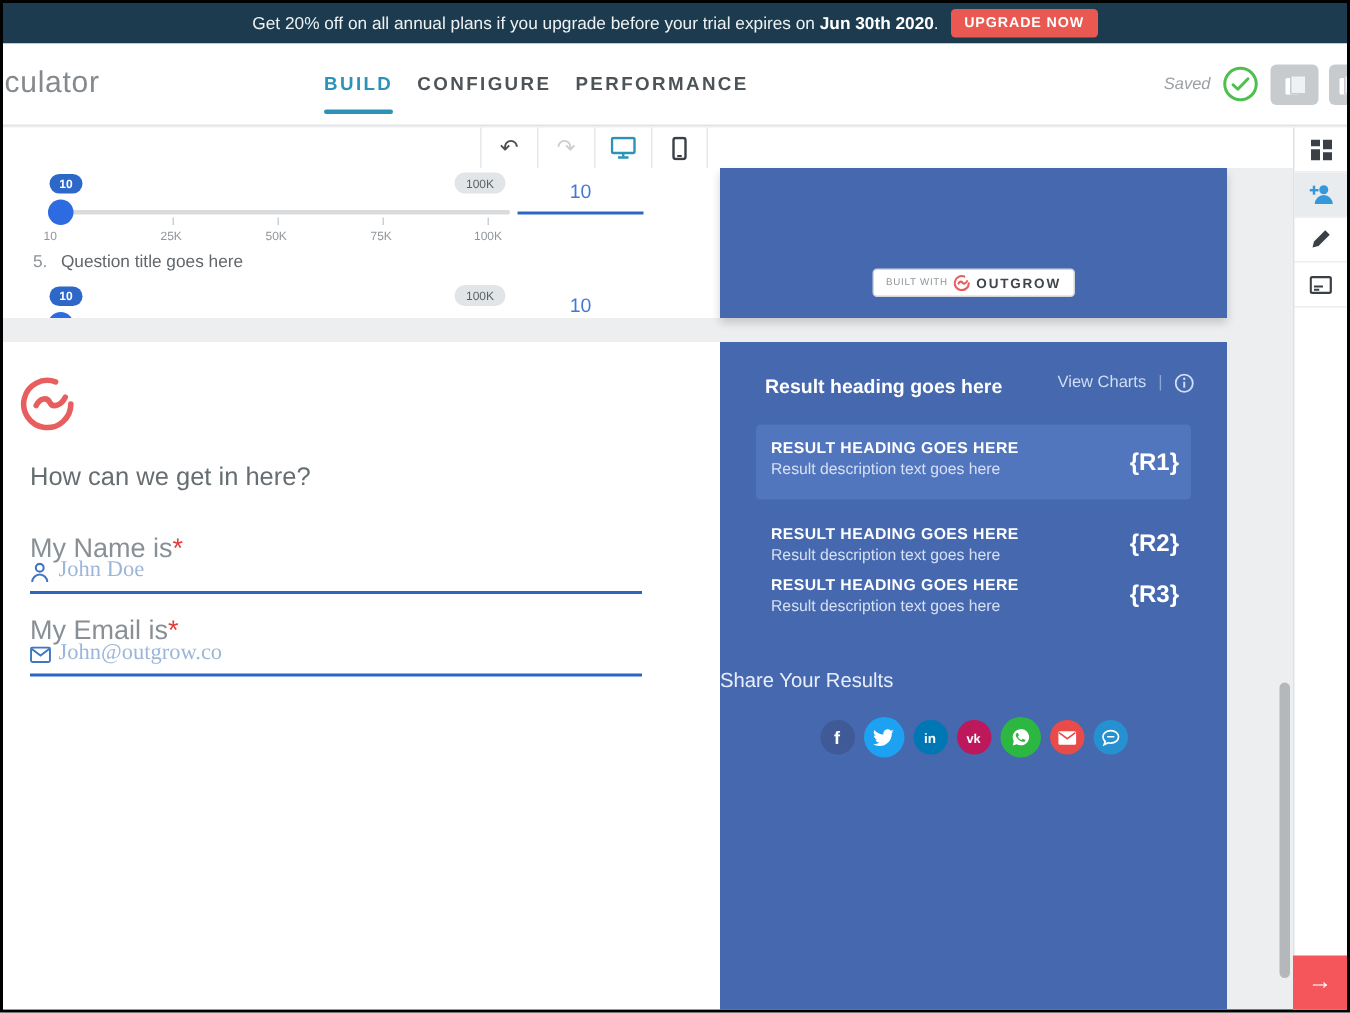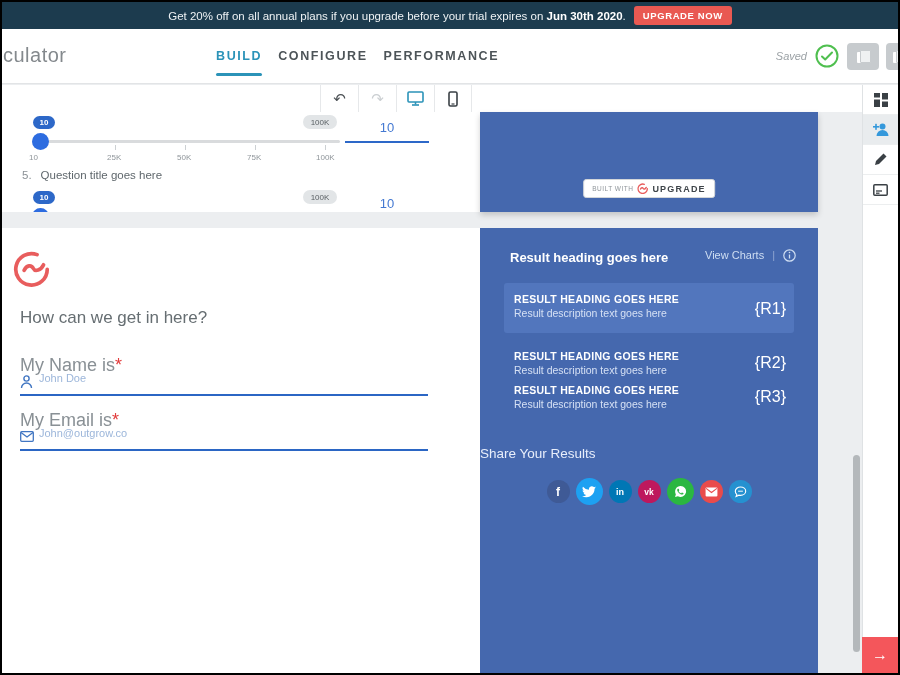--- a/index.html
+++ b/index.html
@@ -82,38 +82,38 @@
            display:flex; align-items:center; gap:4px; padding:3px 8px; cursor:pointer; }
   .badge-pre { font-size:6.5px; color:#8f959a; letter-spacing:.5px; }
   .badge-brand { font-size:9px; font-weight:bold; color:#3f454a; letter-spacing:1.2px; }
 
   
   .main-left { left:0; top:226px; width:478px; height:445px; background:#fff; }
   .form-heading { position:absolute; left:18px; top:80px; font-size:17px; color:#666e72; }
   .fld-label { position:absolute; font-size:18px; color:#899095; }
   .req { color:#e23b3b; }
   .fld-input { position:absolute; border:0; outline:0; background:transparent;
-               font-size:11px; color:#4a6fae; width:220px;
-               font-family:Liberation Sans, sans-serif; }
+               font-size:15px; color:#4a6fae; width:220px;
+               font-family:Liberation Serif, serif; }
   .fld-input::placeholder { color:#9cb6da; opacity:1; }
   .fld-line { position:absolute; left:18px; width:408px; height:2px; background:#2b66c4; }
   .fld-ic { position:absolute; left:18px; }
 
   
   .main-right { left:478px; top:226px; width:338px; height:445px; background:#4568ae; }
   .res-heading { position:absolute; left:30px; top:22px; font-size:13px; font-weight:bold; color:#fff; }
   .view-charts-wrap { position:absolute; right:22px; top:21px; display:flex;
                       align-items:flex-start; gap:8px; }
   .view-charts { font-size:11px; color:#cfdef2; cursor:pointer; }
   .vc-div { color:#8fa6d0; font-size:11px; }
   .res-card { position:absolute; left:24px; top:55px; width:290px; height:50px;
               background:#5276bd; border-radius:3px; }
   .res-item-h { font-size:10.5px; font-weight:bold; color:#fff; letter-spacing:.3px; }
   .res-item-d { font-size:10.5px; color:#d5e0f4; margin-top:2px; }
-  .res-token { position:absolute; right:32px; font-size:16px; font-weight:normal; color:#fff; }
+  .res-token { position:absolute; right:32px; font-size:16px; font-weight:bold; color:#fff; }
   .res-row { position:absolute; left:34px; }
   .share-title { position:absolute; left:0; width:100%; top:218px; 
                  font-size:13.5px; color:#e8eefb; }
   .social-row { position:absolute; left:0; width:100%; top:250px; display:flex;
                 justify-content:center; align-items:center; gap:6px; }
   .soc { width:23px; height:23px; border-radius:50%; display:flex; align-items:center;
          justify-content:center; color:#fff; font-weight:bold; cursor:pointer; }
   .soc.big { width:27px; height:27px; }
 
   
@@ -235,21 +235,21 @@
     <div class="knob" style="left:30px; top:96px;"></div>
   </div>
 
   <div class="abs prev-right">
     <div class="badge">
       <span class="badge-pre">BUILT WITH</span>
       <svg width="11" height="11" viewBox="0 0 40 40">
           <path d="M26 5 A 17 17 0 1 0 37 21" fill="none" stroke="#e85d5d" stroke-width="5" stroke-linecap="round"></path>
           <path d="M12 22 C 15 16, 20 16, 22 20 C 24 24, 30 22, 33 16" fill="none" stroke="#e85d5d" stroke-width="5" stroke-linecap="round"></path>
         </svg>
-      <span class="badge-brand">UPGRADE</span>
+      <span class="badge-brand">OUTGROW</span>
     </div>
   </div>
 
   <div class="abs main-left">
     <svg style="position:absolute; left:11px; top:22px;" width="37" height="37" viewBox="0 0 40 40">
       <path d="M26 5 A 17 17 0 1 0 37 21" fill="none" stroke="#e85d5d" stroke-width="4" stroke-linecap="round"></path>
       <path d="M12 22 C 15 16, 20 16, 22 20 C 24 24, 30 22, 33 16" fill="none" stroke="#e85d5d" stroke-width="4" stroke-linecap="round"></path>
     </svg>
     <div class="form-heading">How can we get in here?</div>
 

